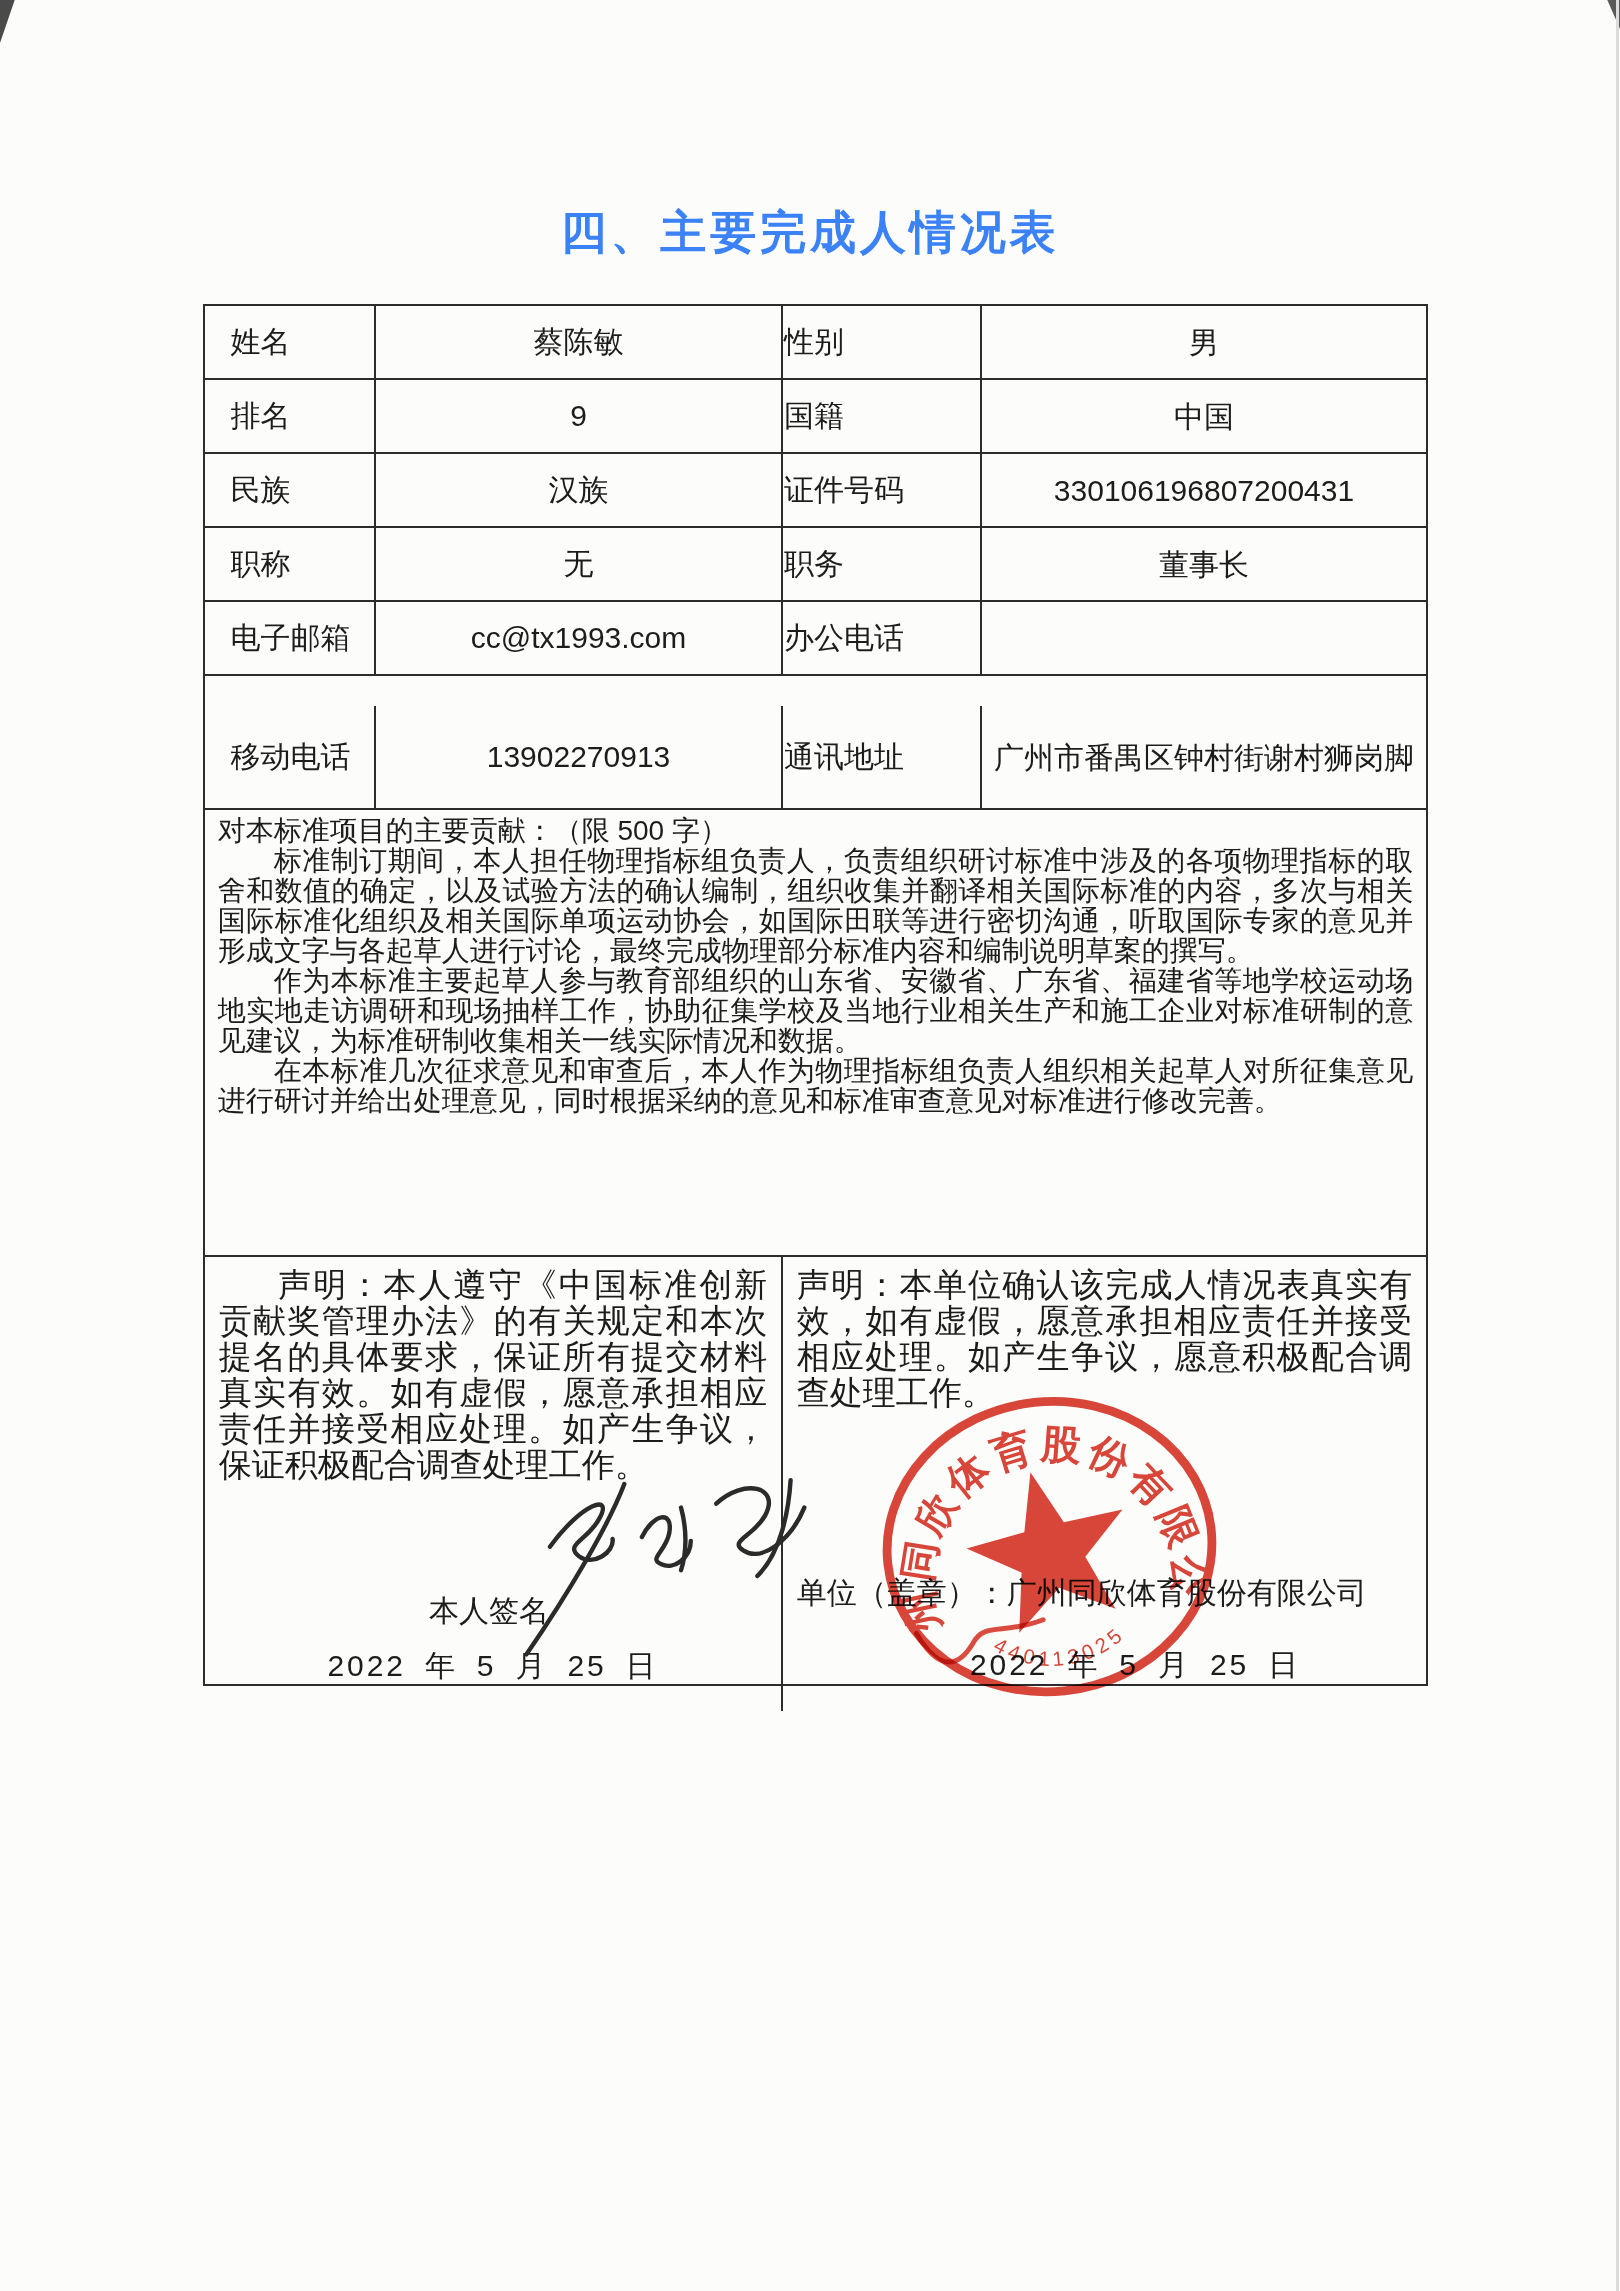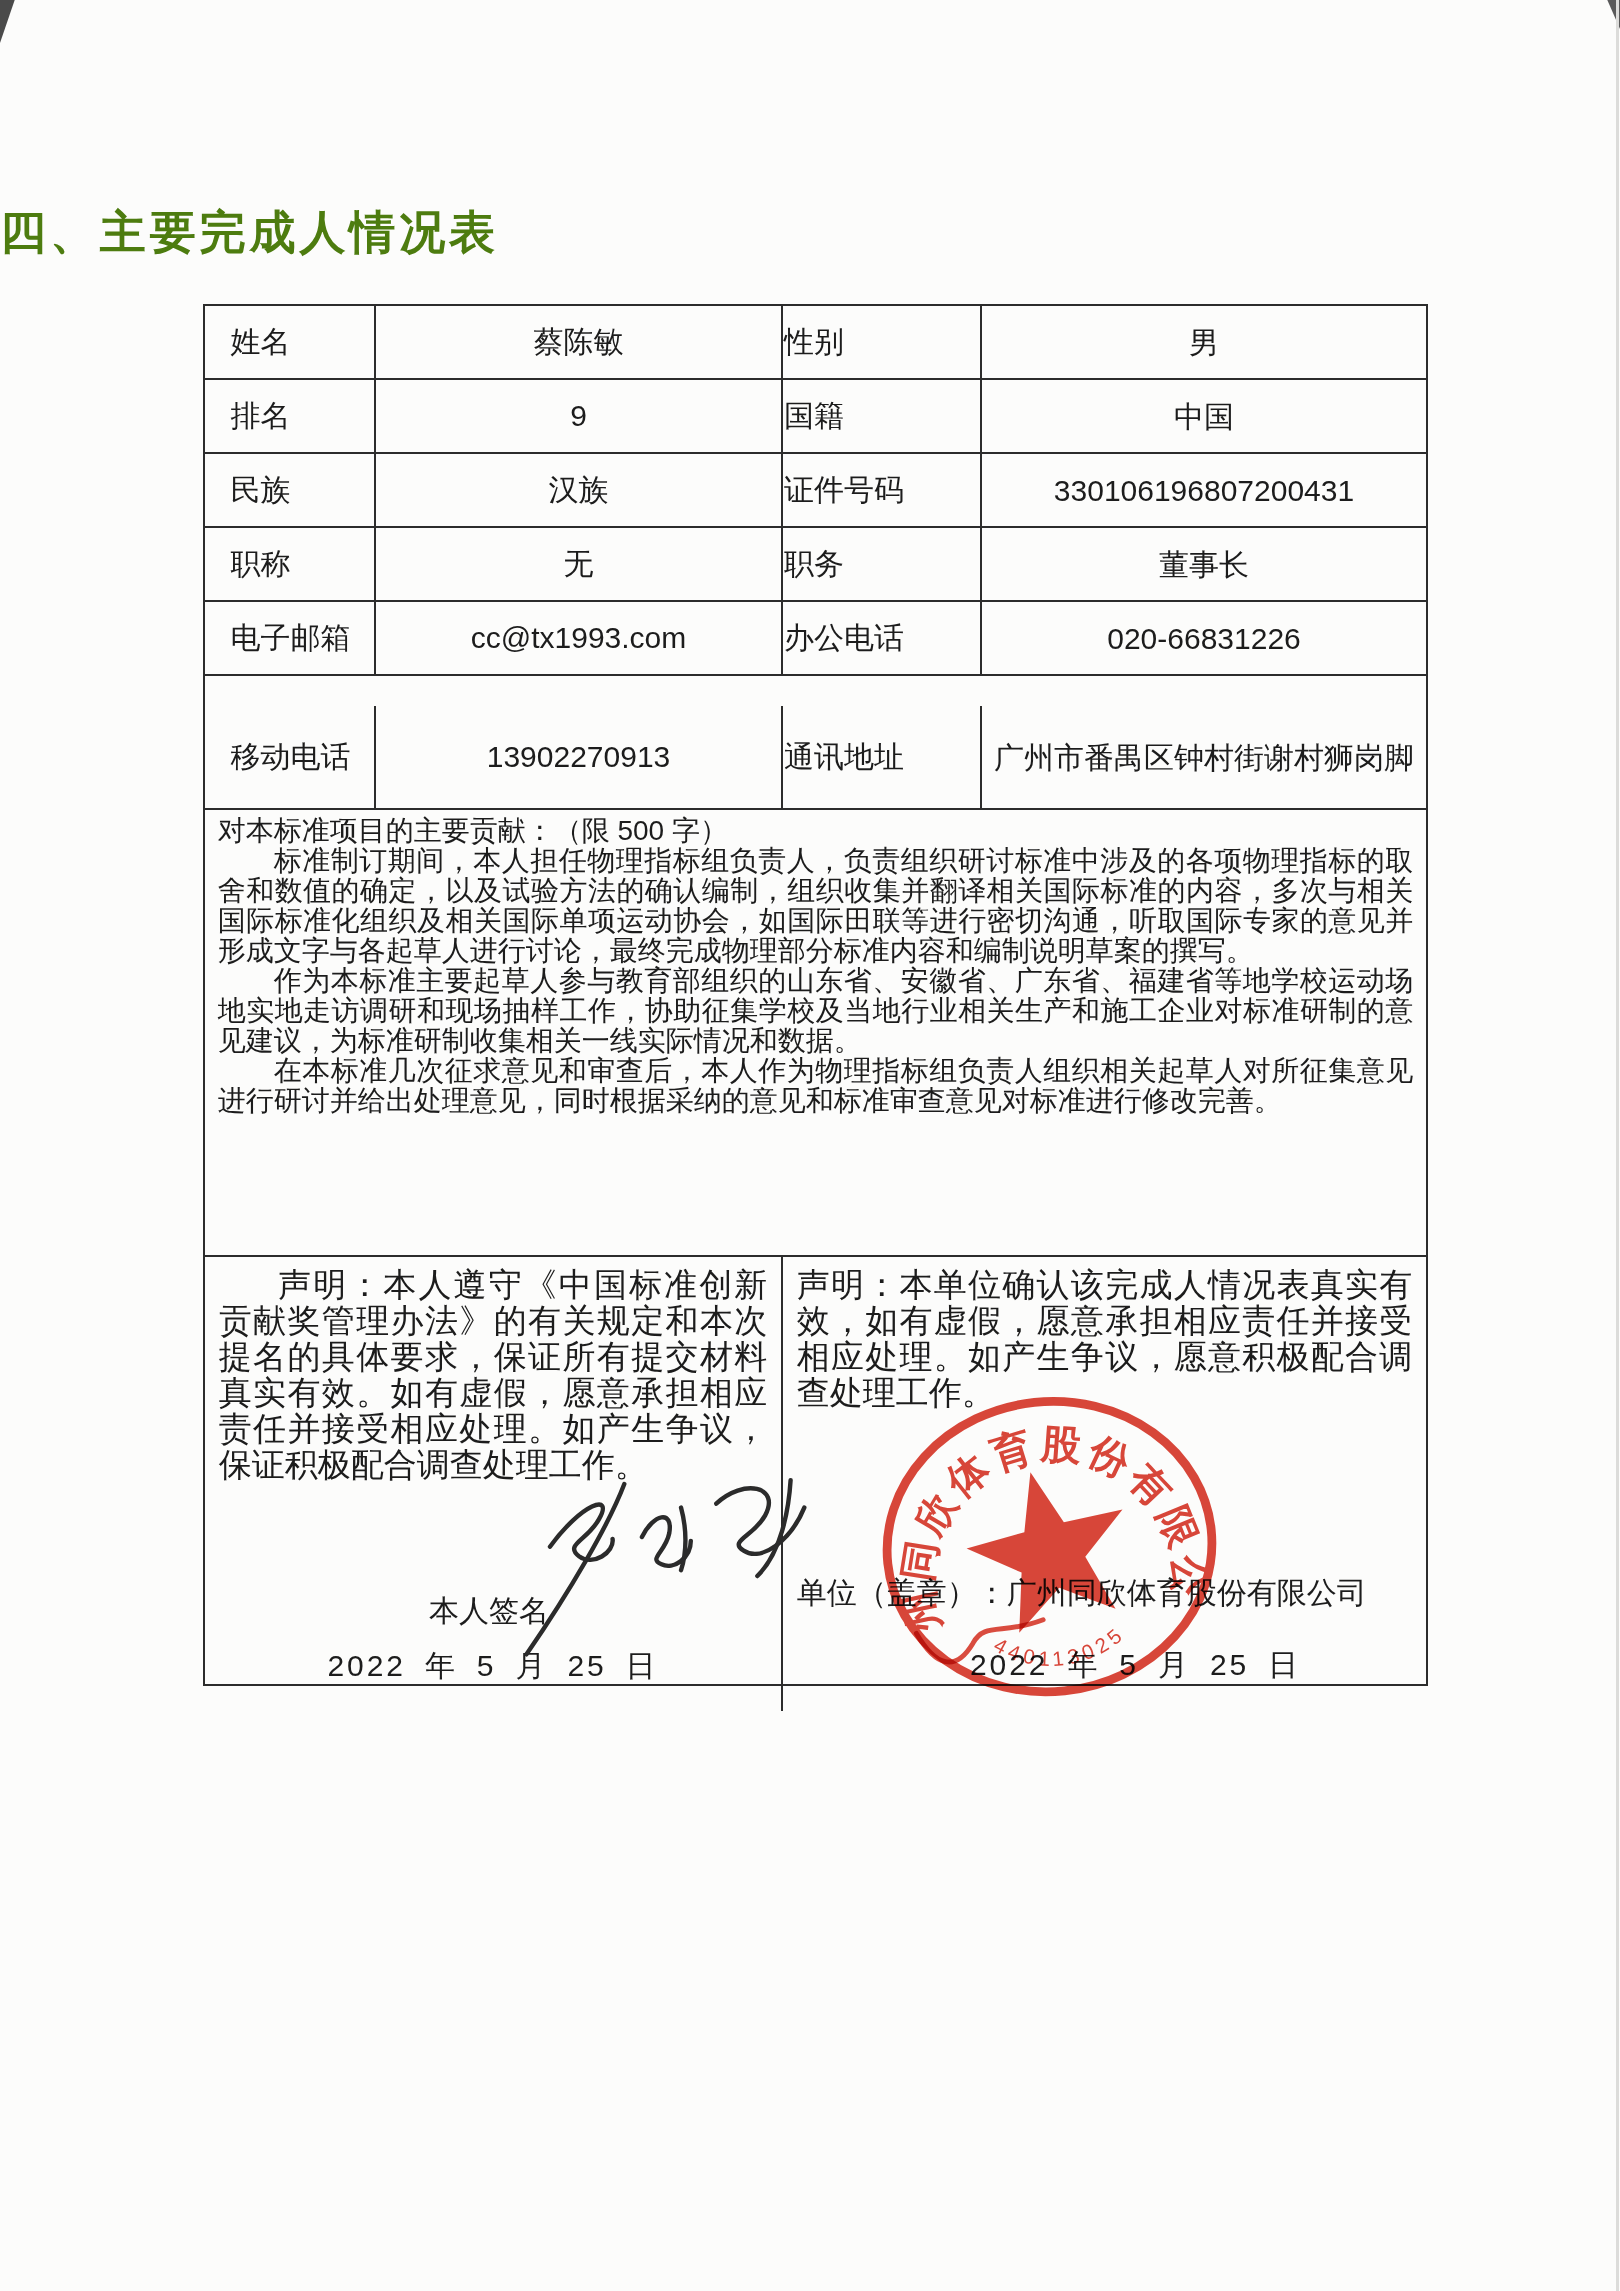--- a/index.html
+++ b/index.html
@@ -8,22 +8,22 @@
     font-family:"Liberation Sans","DejaVu Sans",sans-serif;color:#1c1c1c;
     overflow:hidden;
   }
   
   .corner-tl{position:absolute;left:0;top:0;width:14.7px;height:43px;background:#4a4a4a;
     clip-path:polygon(0 0,100% 0,0 100%);}
   .corner-tr{position:absolute;right:0;top:0;width:12.7px;height:29px;background:#5a5a5a;
     clip-path:polygon(0 0,100% 0,100% 100%);}
   .edge-r{position:absolute;right:1px;top:0;width:2.9px;height:100%;background:#dcdcda;}
 
-  .title{position:absolute;top:202px;left:0;width:100%;margin:0;
-    font-size:46px;font-weight:700;letter-spacing:3.9px;color:#4d7c0f;}
+  .title{position:absolute;top:202px;left:0;width:100%;margin:0;text-align:center;
+    font-size:46px;font-weight:700;letter-spacing:3.9px;color:#3b82f6;}
 
   .form-table{position:absolute;left:203px;top:304px;width:1225px;height:1382px;
     border:2.9px solid #2c2c2c;box-sizing:border-box;background:transparent;}
 
   .irow{display:flex;height:74px;border-bottom:2px solid #2c2c2c;box-sizing:border-box;}
   .irow.tall{height:104px;margin-top:30px;}
   .cell{box-sizing:border-box;display:flex;align-items:center;font-size:30px;text-align:right;}
   .c-l1{width:171px;padding-left:25.5px;border-right:2px solid #2c2c2c;}
   .c-v1{width:407px;justify-content:center;text-align:center;border-right:2px solid #2c2c2c;}
   .c-l2{width:199px;padding-left:1px;border-right:2px solid #2c2c2c;}
@@ -88,21 +88,20 @@
     <div class="irow">
       <div class="cell c-l1">职称</div>
       <div class="cell c-v1">无</div>
       <div class="cell c-l2">职务</div>
       <div class="cell c-v2">董事长</div>
     </div>
     <div class="irow">
       <div class="cell c-l1">电子邮箱</div>
       <div class="cell c-v1">cc@tx1993.com</div>
       <div class="cell c-l2">办公电话</div>
-      <div class="cell c-v2">020-66831226</div>
     </div>
     <div class="irow tall">
       <div class="cell c-l1">移动电话</div>
       <div class="cell c-v1">13902270913</div>
       <div class="cell c-l2">通讯地址</div>
       <div class="cell c-v2">广州市番禺区钟村街谢村狮岗脚</div>
     </div>
 
     <div class="contrib">
       <p class="head">对本标准项目的主要贡献：（限 500 字）</p>

